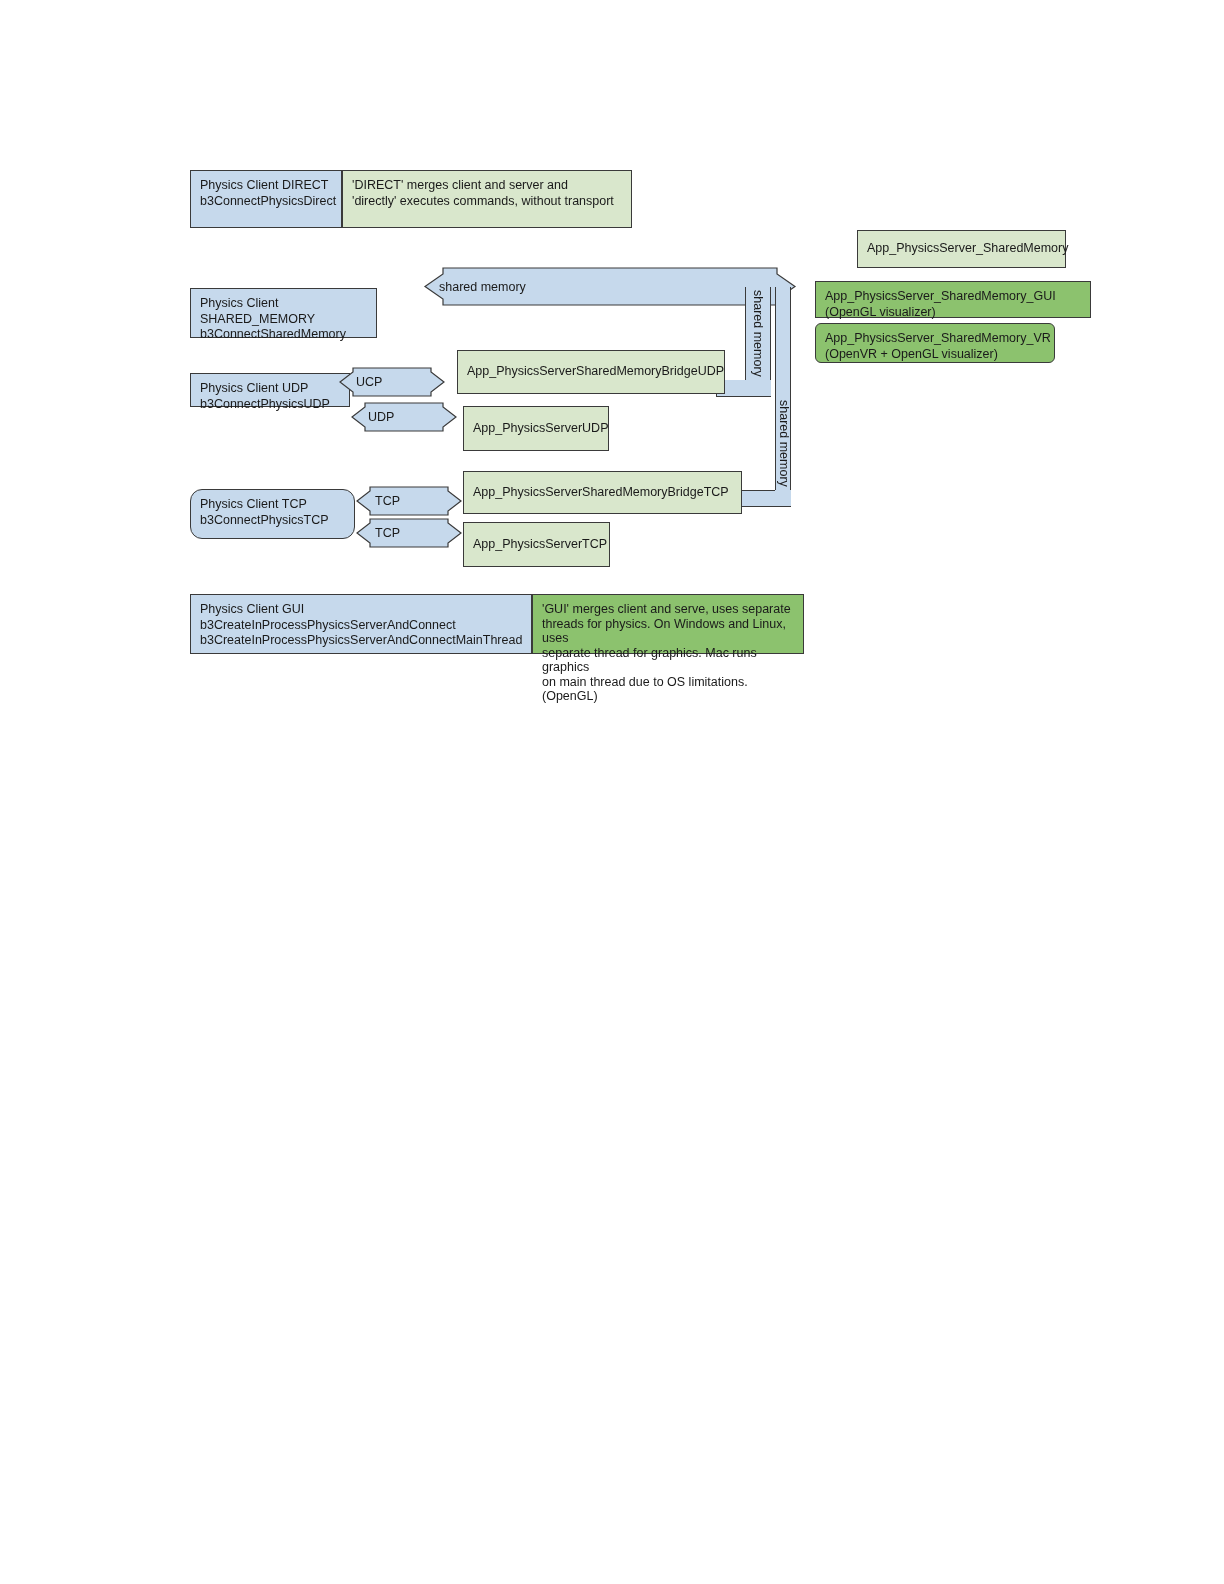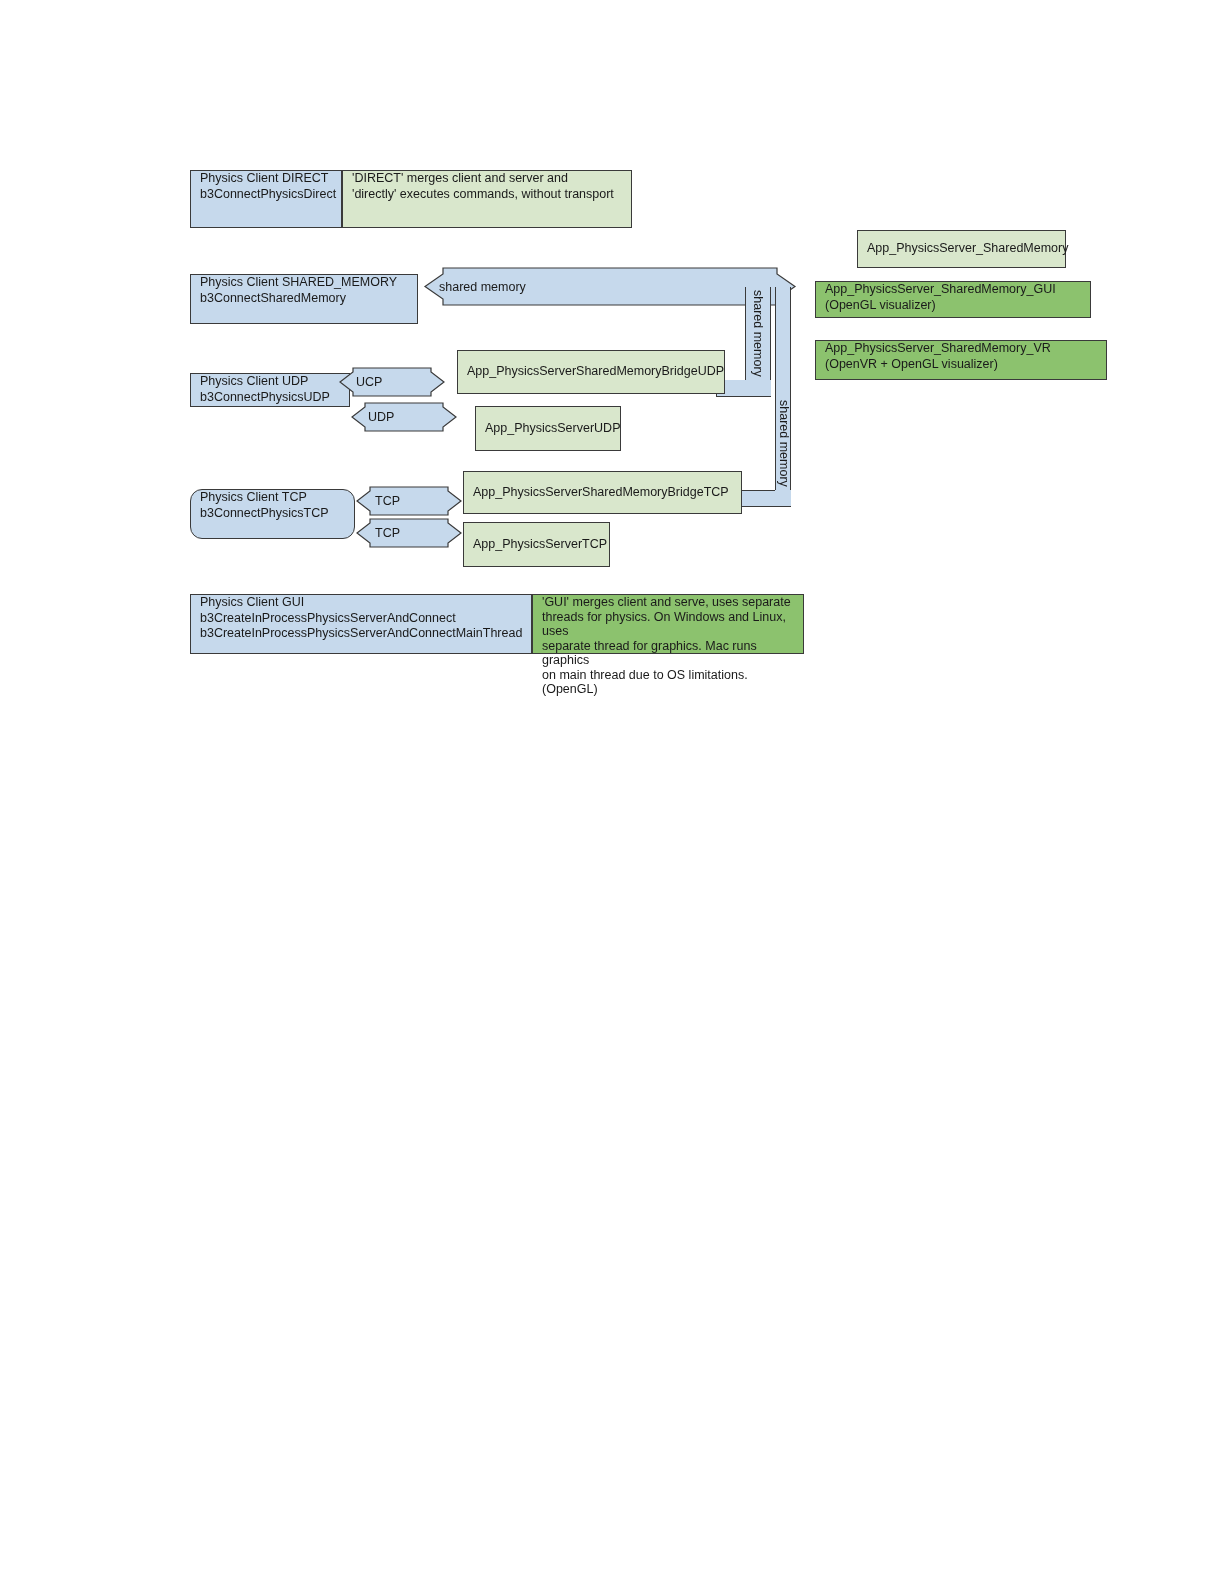--- a/index.html
+++ b/index.html
@@ -25,21 +25,21 @@
     position: absolute;
     box-sizing: border-box;
     border: 1px solid #3a3a3a;
     font-size: 12.5px;
     line-height: 15.5px;
     white-space: pre-line;
     display: flex;
     align-items: center;
     padding: 0 9px;
   }
-  .box.topalign { align-items: flex-start; }
+  .box.topalign { align-items: flex-start; padding-top: 7px; }
   .blue   { background: #c6d9ec; }
   .lgreen { background: #d9e7cc; }
   .dgreen { background: #8cc26e; }
 
   
   .harrow {
     position: absolute;
     background: #c6d9ec;
     box-sizing: border-box;
   }
@@ -73,36 +73,36 @@
 <body>
 
 <div id="canvas">
 
   <div class="box blue topalign" style="left:190px; top:170px; width:152px; height:58px;">Physics Client DIRECT
 b3ConnectPhysicsDirect</div>
 
   <div class="box lgreen topalign" style="left:342px; top:170px; width:290px; height:58px;">'DIRECT' merges client and server and
 'directly' executes commands, without transport</div>
 
-  <div class="box blue topalign" style="left:190px; top:274px; width:228px; height:50px;">Physics Client SHARED_MEMORY
+  <div class="box blue topalign" style="left:190px; top:288px; width:187px; height:50px;">Physics Client SHARED_MEMORY
 b3ConnectSharedMemory</div>
 
   <div class="harrow" style="left:425px; top:268px; width:370px; height:37px; background:transparent;">
     <svg width="370" height="37" viewBox="0 0 370 37">
       <path d="M 18,0 L 352,0 L 352,6 L 370,18.5 L 352,31 L 352,37 L 18,37 L 18,31 L 0,18.5 L 18,6 Z" fill="#c6d9ec" stroke="#3a3a3a" stroke-width="1.2" stroke-linejoin="miter"></path>
     </svg>
     <span class="lbl">shared memory</span>
   </div>
 
   <div class="box lgreen" style="left:857px; top:230px; width:209px; height:38px;">App_PhysicsServer_SharedMemory</div>
 
   <div class="box dgreen topalign" style="left:815px; top:281px; width:276px; height:37px;">App_PhysicsServer_SharedMemory_GUI
 (OpenGL visualizer)</div>
 
-  <div class="box dgreen topalign" style="left:815px; top:340px; width:292px; height:40px;">App_PhysicsServer_SharedMemory_VR
+  <div class="box dgreen topalign" style="left:815px; top:323px; width:240px; height:40px;border-radius:6px;">App_PhysicsServer_SharedMemory_VR
 (OpenVR + OpenGL visualizer)</div>
 
   <div class="conn" style="left:745px; top:287px; width:26px; height:110px; border-left:1px solid #3a3a3a; border-right:1px solid #3a3a3a;"></div>
   <div class="conn" style="left:716px; top:380px; width:32px; height:17px; border-bottom:1px solid #3a3a3a; border-left:1px solid #3a3a3a;"></div>
   <div class="conn" style="left:745px; top:380px; width:26px; height:17px; border-bottom:1px solid #3a3a3a;"></div>
   <span class="vlabel" style="left:751px; top:290px;">shared memory</span>
 
   <div class="conn" style="left:775px; top:287px; width:16px; height:220px; border-left:1px solid #3a3a3a; border-right:1px solid #3a3a3a;"></div>
   <div class="conn" style="left:742px; top:490px; width:34px; height:17px; border-bottom:1px solid #3a3a3a; border-top:1px solid #3a3a3a;"></div>
   <div class="conn" style="left:775px; top:490px; width:16px; height:17px; border-bottom:1px solid #3a3a3a;"></div>
@@ -120,21 +120,21 @@
 
   <div class="harrow" style="left:352px; top:403px; width:104px; height:28px; background:transparent;">
     <svg width="104" height="28" viewBox="0 0 104 28">
       <path d="M 13,0 L 91,0 L 91,4 L 104,14 L 91,24 L 91,28 L 13,28 L 13,24 L 0,14 L 13,4 Z" fill="#c6d9ec" stroke="#3a3a3a" stroke-width="1.2" stroke-linejoin="miter"></path>
     </svg>
     <span class="lbl" style="left:16px;">UDP</span>
   </div>
 
   <div class="box lgreen" style="left:457px; top:350px; width:268px; height:44px;">App_PhysicsServerSharedMemoryBridgeUDP</div>
 
-  <div class="box lgreen" style="left:463px; top:406px; width:146px; height:45px;margin-left:12px;">App_PhysicsServerUDP</div>
+  <div class="box lgreen" style="left:463px; top:406px; width:146px; height:45px;">App_PhysicsServerUDP</div>
 
   <div class="box blue topalign" style="left:190px; top:489px; width:165px; height:50px;border-radius:12px;">Physics Client TCP
 b3ConnectPhysicsTCP</div>
 
   <div class="harrow" style="left:357px; top:487px; width:104px; height:28px; background:transparent;">
     <svg width="104" height="28" viewBox="0 0 104 28">
       <path d="M 13,0 L 91,0 L 91,4 L 104,14 L 91,24 L 91,28 L 13,28 L 13,24 L 0,14 L 13,4 Z" fill="#c6d9ec" stroke="#3a3a3a" stroke-width="1.2" stroke-linejoin="miter"></path>
     </svg>
     <span class="lbl" style="left:18px;">TCP</span>
   </div>

